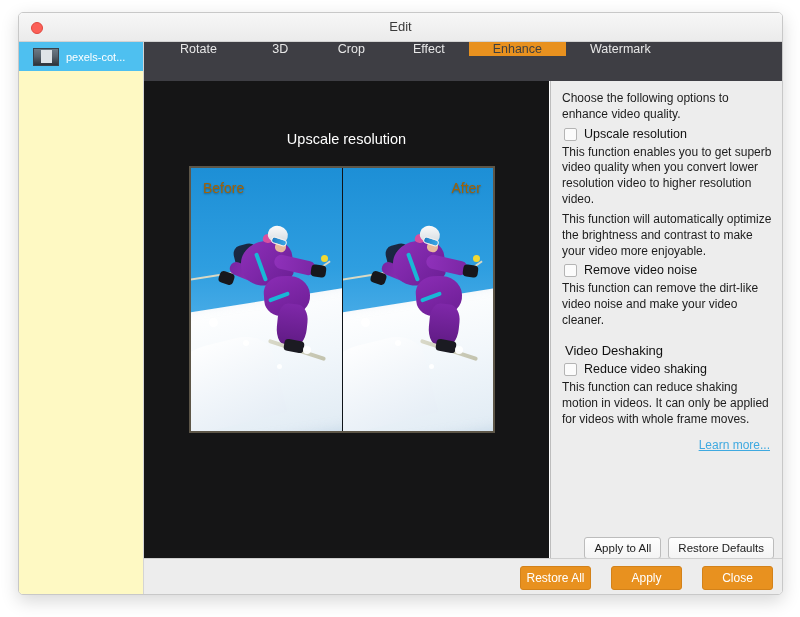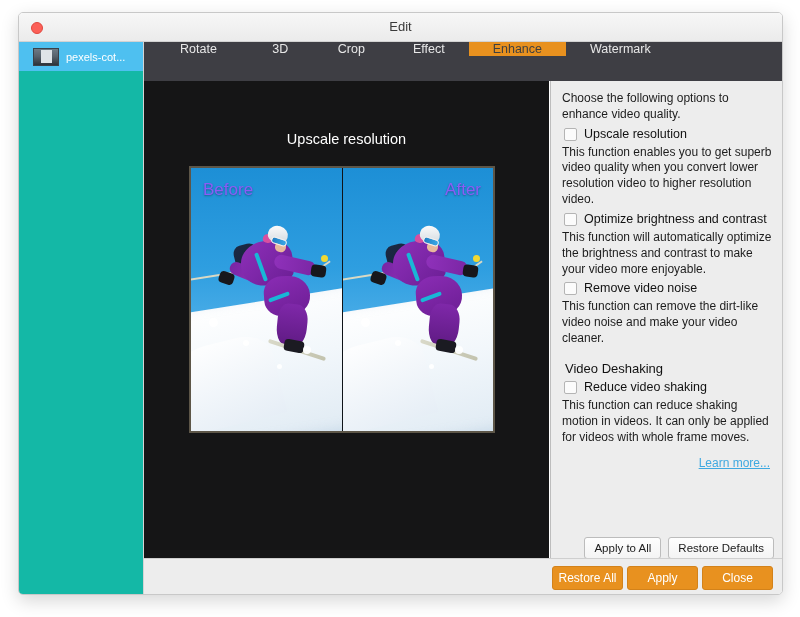--- a/index.html
+++ b/index.html
@@ -49,21 +49,21 @@
     text-align: center;
     font-size: 13px;
     color: #3a3a3a;
     font-weight: normal;
   }
 
   
   .sidebar {
     position: absolute; left: 0; top: 29px;
     width: 125px; height: 553px;
-    background: #14b8a6;
+    background: #fef9c3;
     border-right: 1px solid #d4d4d4;
   }
   .clip-item {
     display: flex; align-items: center;
     height: 29px;
     background: #4ec0f0;
     padding-left: 14px;
     gap: 7px;
     cursor: default;
   }
@@ -132,22 +132,22 @@
     display: flex;
   }
   .preview-pane {
     position: relative;
     width: 50%; height: 100%;
     overflow: hidden;
   }
   .preview-pane + .preview-pane { border-left: 1px solid #0f1419; }
   .pane-label {
     position: absolute; top: 12px;
-    font-size: 17px;
-    color: #8b5cf6;
+    font-size: 14px;
+    color: #a16207;
     z-index: 5;
     text-shadow: 0 1px 2px rgba(0,0,0,0.35);
   }
   .pane-label.left { left: 12px; }
   .pane-label.right { right: 12px; }
 
   
   .scene {
     position: absolute; inset: 0;
     background: linear-gradient(180deg,#1d8fd6 0%, #2e9ee0 38%, #49ace7 58%, #7ec6ef 72%, #ffffff 86%);
@@ -378,21 +378,21 @@
 
   
   .footer {
     position: absolute; left: 125px; bottom: 0;
     width: 640px; height: 36px;
     background: #ededed;
     border-top: 1px solid #cfcfcf;
   }
   .footer-buttons {
     position: absolute; right: 11px; top: 7px;
-    display: flex; gap: 4px; padding-left: 36px;
+    display: flex; gap: 20px; padding-left: 36px;
   }
   .orange-btn {
     background: #e8911f;
     border: 1px solid #d3821a;
     border-radius: 3px;
     color: #ffffff;
     font-size: 12px;
     padding: 4px 0;
     width: 71px;
     text-align: center;
@@ -509,24 +509,20 @@
     <div class="options">
 
       <p class="opt-desc">Choose the following options to enhance video quality.</p>
 
       <div class="opt-row">
         <span class="checkbox"></span>
         <span class="opt-label">Upscale resolution</span>
       </div>
       <p class="opt-desc">This function enables you to get superb video quality when you convert lower resolution video to higher resolution video.</p>
 
-      <div class="opt-row">
-        <span class="checkbox"></span>
-        <span class="opt-label">Optimize brightness and contrast</span>
-      </div>
       <p class="opt-desc">This function will automatically optimize the brightness and contrast to make your video more enjoyable.</p>
 
       <div class="opt-row">
         <span class="checkbox"></span>
         <span class="opt-label">Remove video noise</span>
       </div>
       <p class="opt-desc">This function can remove the dirt-like video noise and make your video cleaner.</p>
 
       <div class="group-title">Video Deshaking</div>
 

